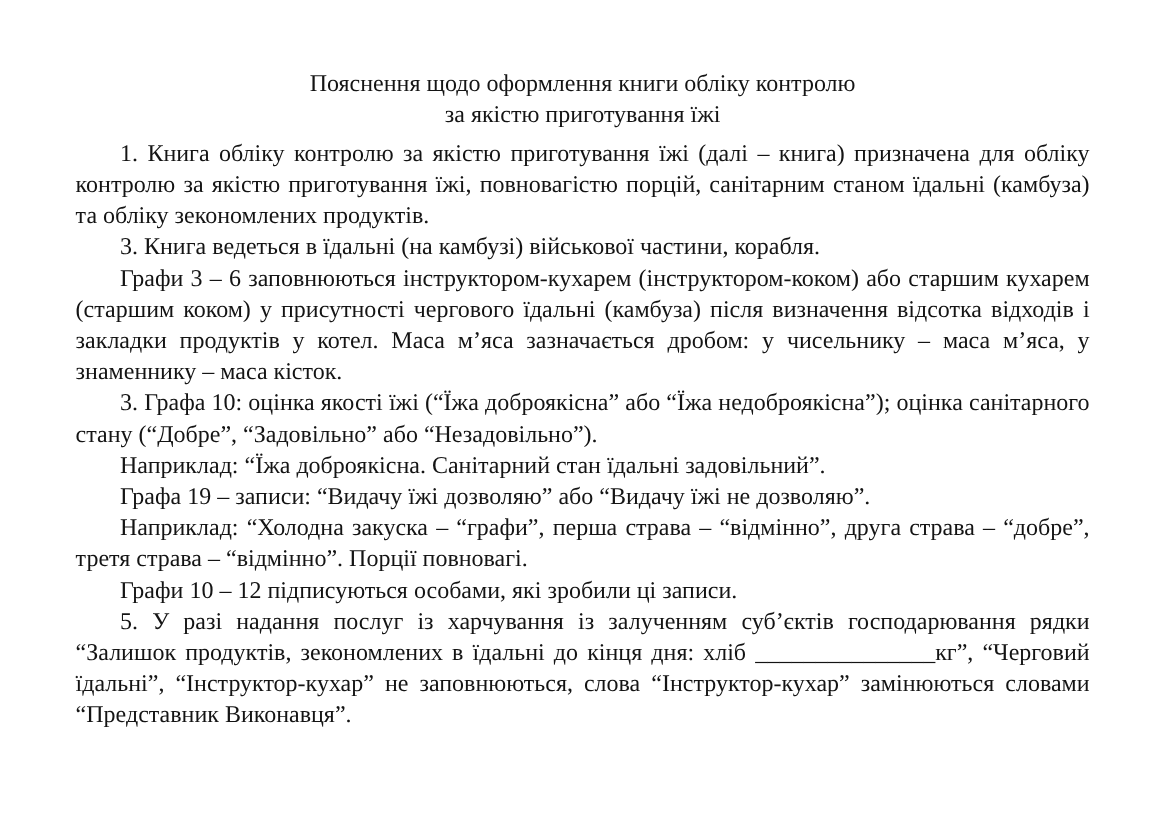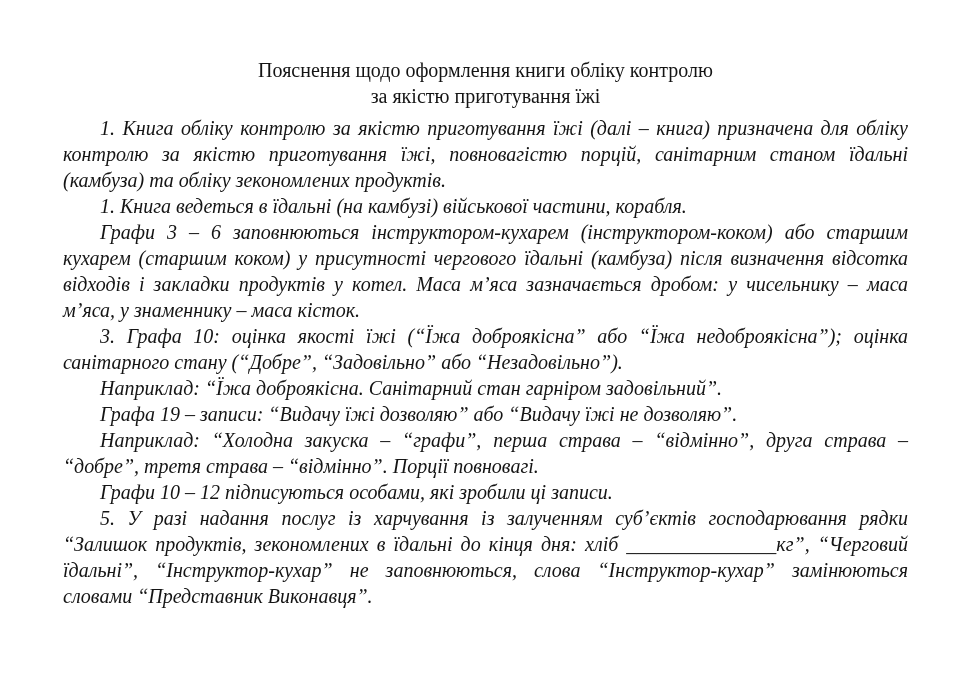--- a/index.html
+++ b/index.html
@@ -26,38 +26,37 @@
     text-align: center;
     margin: 0 0 6px 0;
   }
   .doc-title div {
     white-space: nowrap;
   }
   .doc-body p {
     margin: 0;
     text-align: justify;
     text-indent: 37px;
-    font-style: italic;
   }
 </style>
 </head>
 <body>
 
 <div class="page">
 
   <div class="doc-title">
     <div>Пояснення щодо оформлення книги обліку контролю</div>
     <div>за якістю приготування їжі</div>
   </div>
 
   <div class="doc-body">
     <p>1. Книга обліку контролю за якістю приготування їжі (далі – книга) призначена для обліку контролю за якістю приготування їжі, повновагістю порцій, санітарним станом їдальні (камбуза) та обліку зекономлених продуктів.</p>
-    <p>1. Книга ведеться в їдальні (на камбузі) військової частини, корабля.</p>
+    <p>3. Книга ведеться в їдальні (на камбузі) військової частини, корабля.</p>
     <p>Графи 3 – 6 заповнюються інструктором-кухарем (інструктором-коком) або старшим кухарем (старшим коком) у присутності чергового їдальні (камбуза) після визначення відсотка відходів і закладки продуктів у котел. Маса м’яса зазначається дробом: у чисельнику – маса м’яса, у знаменнику – маса кісток.</p>
     <p>3. Графа 10: оцінка якості їжі (“Їжа доброякісна” або “Їжа недоброякісна”); оцінка санітарного стану (“Добре”, “Задовільно” або “Незадовільно”).</p>
-    <p>Наприклад: “Їжа доброякісна. Санітарний стан гарніром задовільний”.</p>
+    <p>Наприклад: “Їжа доброякісна. Санітарний стан їдальні задовільний”.</p>
     <p>Графа 19 – записи: “Видачу їжі дозволяю” або “Видачу їжі не дозволяю”.</p>
     <p>Наприклад: “Холодна закуска – “графи”, перша страва – “відмінно”, друга страва – “добре”, третя страва – “відмінно”. Порції повновагі.</p>
     <p>Графи 10 – 12 підписуються особами, які зробили ці записи.</p>
     <p>5. У разі надання послуг із харчування із залученням суб’єктів господарювання рядки “Залишок продуктів, зекономлених в їдальні до кінця дня: хліб _______________кг”, “Черговий їдальні”, “Інструктор-кухар” не заповнюються, слова “Інструктор-кухар” замінюються словами “Представник Виконавця”.</p>
   </div>
 
 </div>
 
 </body></html>

